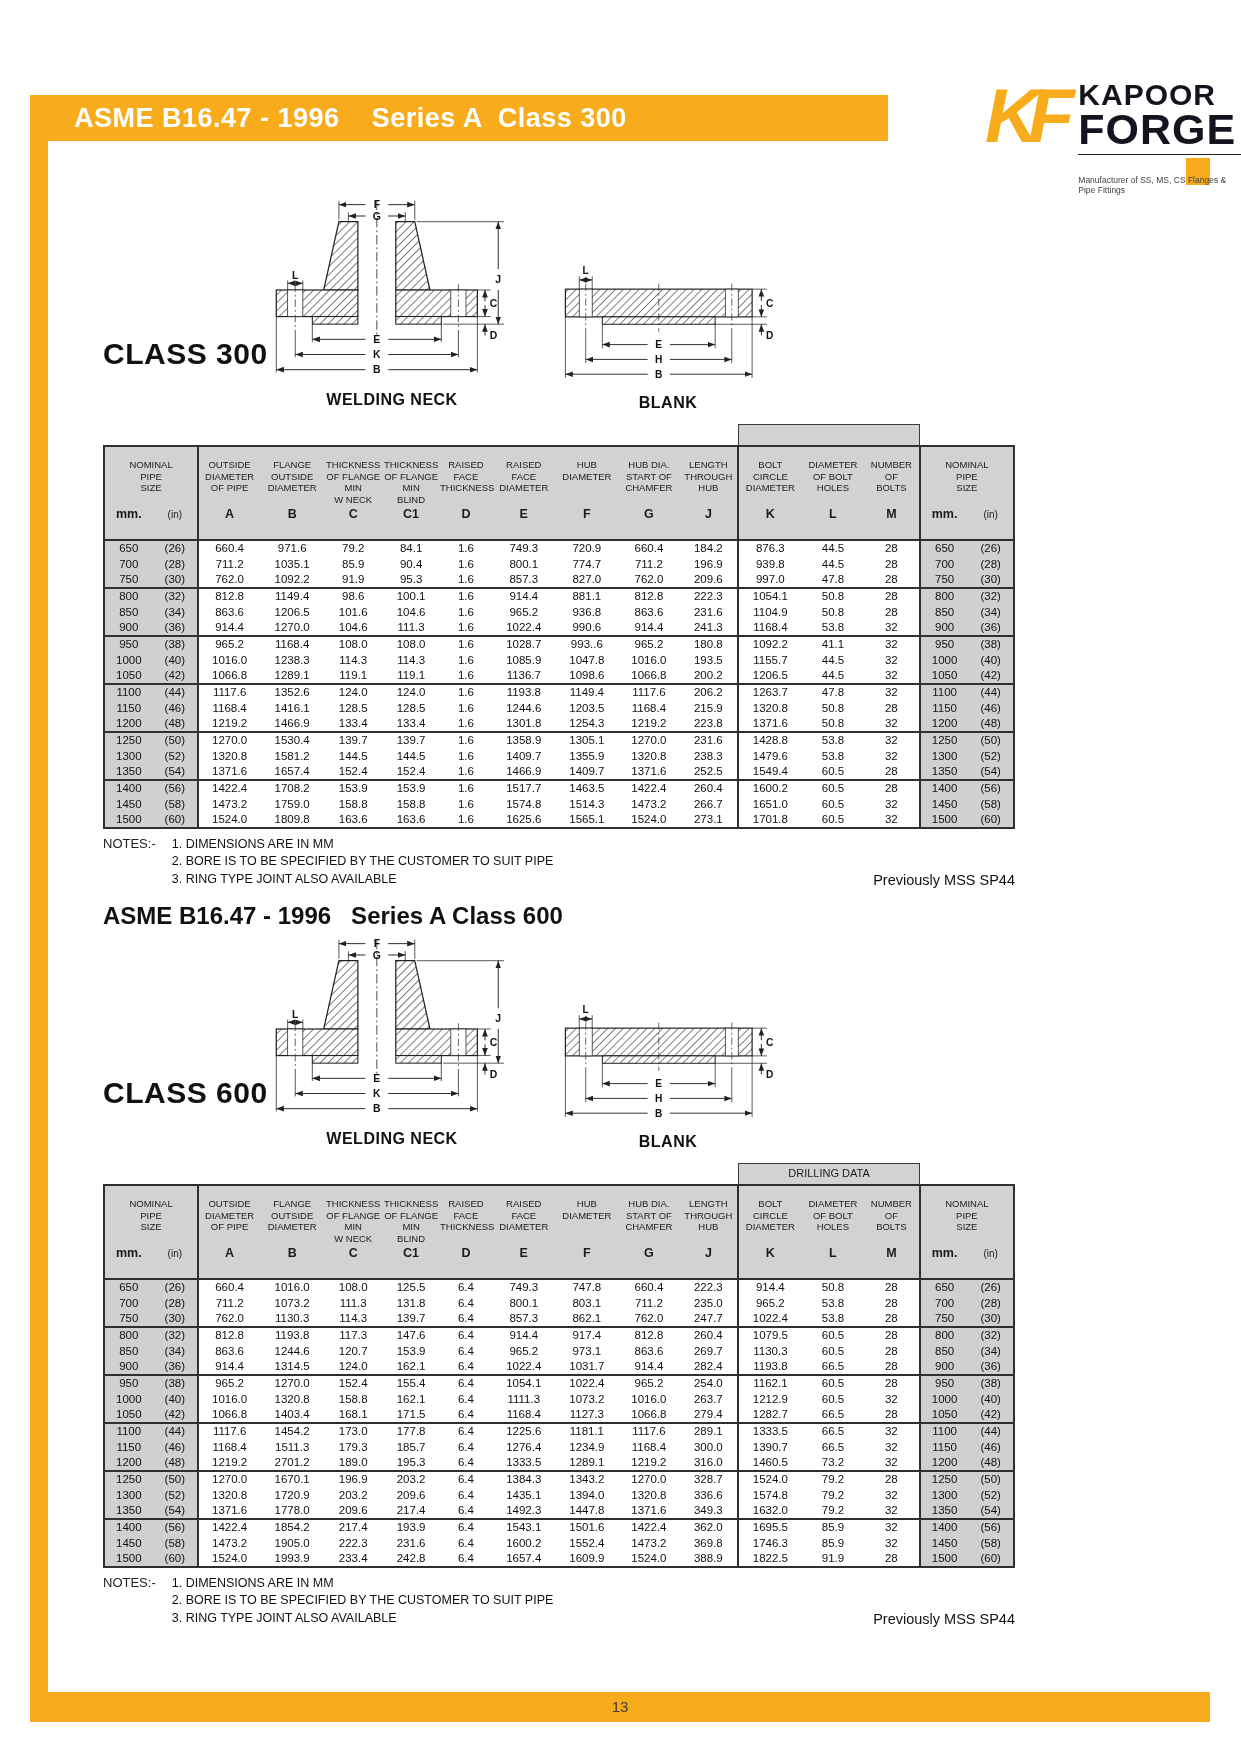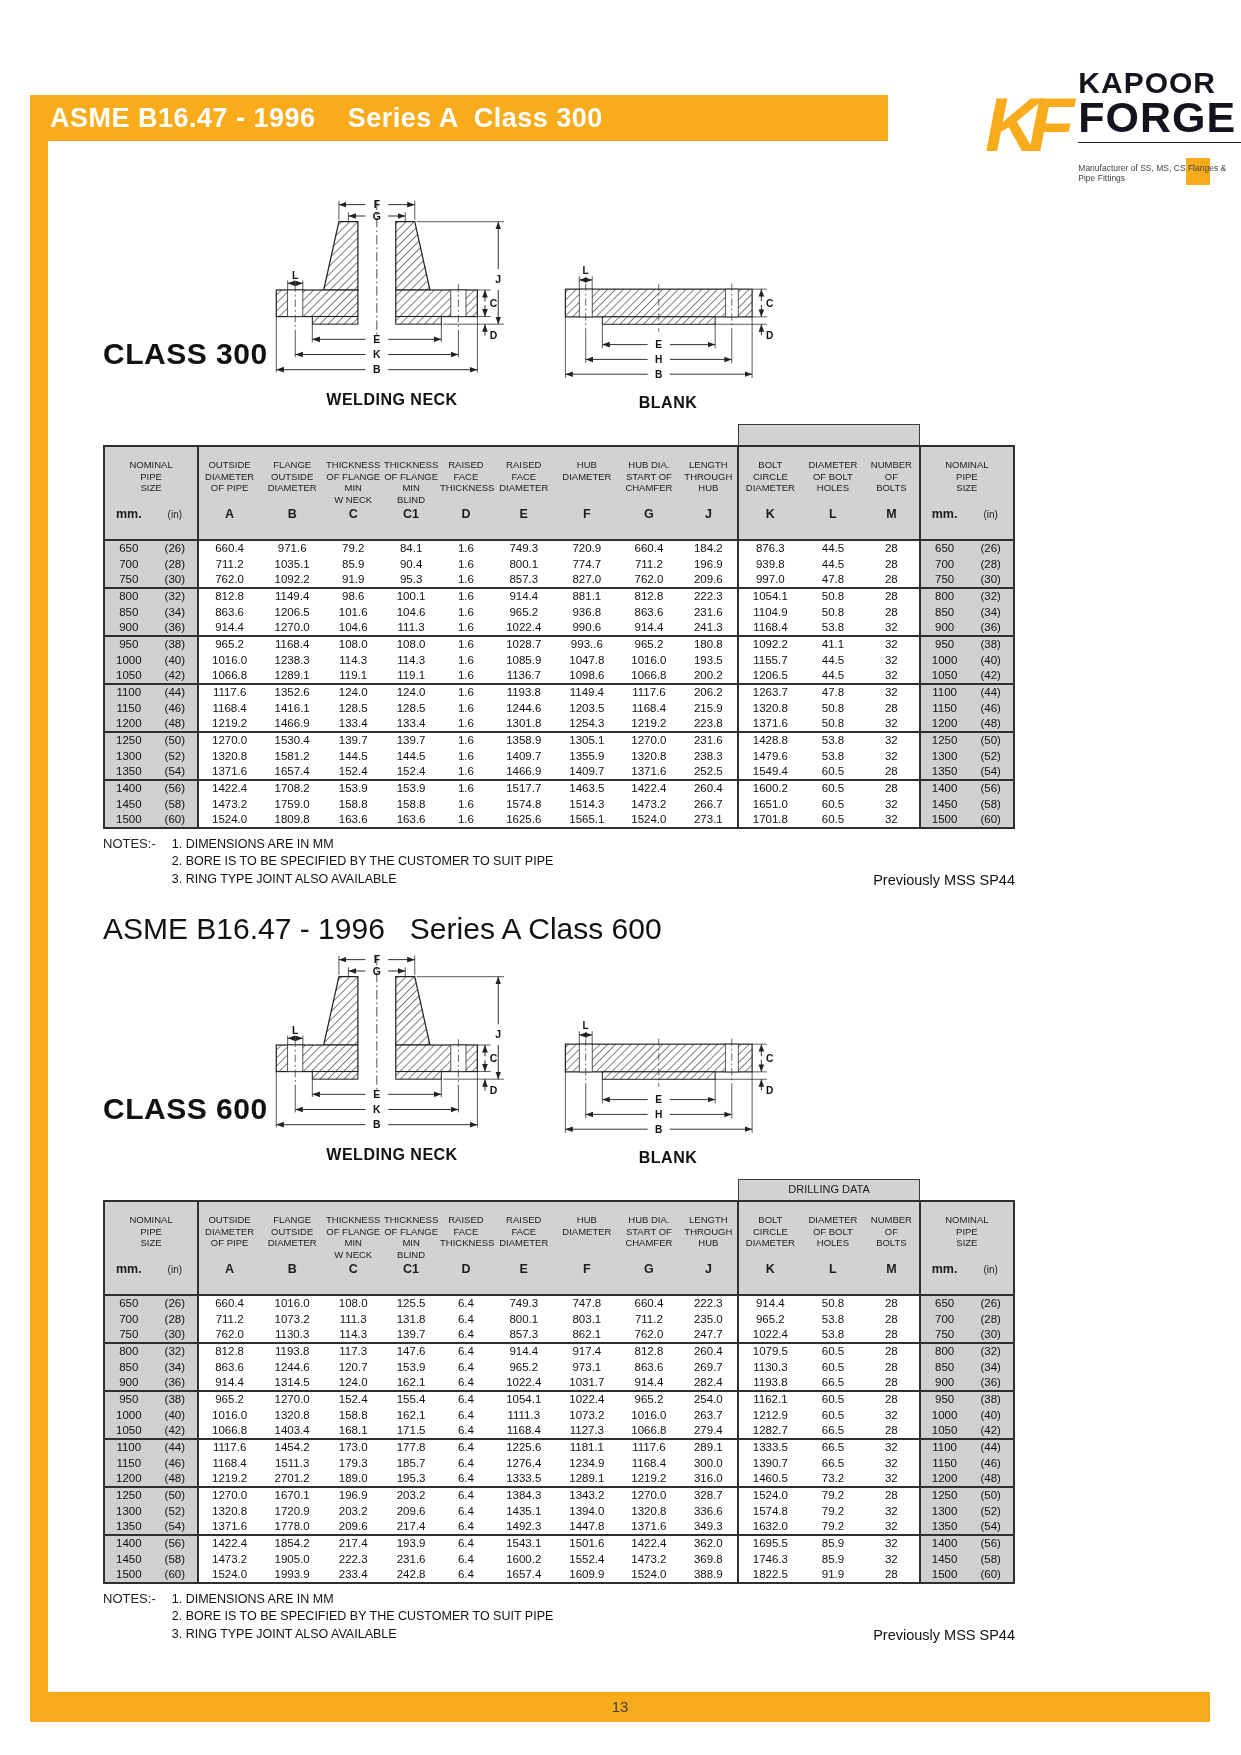--- a/index.html
+++ b/index.html
@@ -8,22 +8,22 @@
 
   
   .left-strip { position:absolute; left:30px; top:95px; width:18px; height:1627px; }
   .corner-square { position:absolute; left:1186px; top:158px; width:24px; height:27px; }
   .footer-bar { position:absolute; left:30px; top:1692px; width:1180px; height:30px;
                 text-align:center; font-size:15px; line-height:30px; color:#404040; }
 
   
   .banner { position:absolute; left:30px; top:95px; width:858px; height:46px;
             color:#fff; font-size:27px; font-weight:bold; display:flex; align-items:center;
-            padding-left:20px; white-space:pre; letter-spacing:.5px; }
-  .logo { position:absolute; left:985px; top:68px; display:flex; align-items:center; }
+            padding-left:44px; white-space:pre; letter-spacing:.5px; }
+  .logo { position:absolute; left:985px; top:80px; display:flex; align-items:flex-start; }
   .monogram { font-size:76px; font-weight:bold; font-style:italic; line-height:.95;
               letter-spacing:-12px; padding-right:16px; }
   .logo-text { display:flex; flex-direction:column; }
   .logo-top { font-size:30px; font-weight:bold; color:#14141e; letter-spacing:1px; line-height:1; }
   .logo-bottom { font-size:43px; font-weight:bold; color:#14141e; letter-spacing:1px; line-height:.92; }
   .logo-tag { font-size:8.5px; color:#444; border-top:1px solid #222; margin-top:4px; padding-top:20px; }
 
   
   .content { position:relative; margin:195px 0 0 103px; width:912px; }
 
@@ -56,21 +56,21 @@
   .dim-table td.nom { background:#d0d0d0; }
   .dim-table .sep { border-left:2px solid #2f2f2f; }
   .dim-table thead { border-bottom:2px solid #2f2f2f; }
   .dim-table tbody tr.grp td { border-top:2px solid #2f2f2f; }
 
   .notes-row { display:flex; align-items:flex-start; margin-top:7px; width:912px; }
   .notes-label { font-size:13px; color:#222; }
   .notes-list { margin-left:16px; font-size:12.5px; line-height:1.4; color:#111; }
   .previously { margin-left:auto; align-self:flex-end; font-size:14.5px; color:#111; }
 
-  .heading600 { font-size:30px; font-weight:normal; margin:24px 0 4px; color:#111; white-space:pre; }
+  .heading600 { font-size:24px; font-weight:bold; margin:14px 0 4px; color:#111; white-space:pre; }
 
   svg text { font-family:"Liberation Sans", sans-serif; font-size:11px; font-weight:bold; fill:#111; }
 </style>
 </head>
 <body>
 
 <div class="page">
 
   <div class="left-strip accent-bg" style="background: rgb(248, 172, 27);"></div>
   <div class="corner-square accent-bg" style="background: rgb(248, 172, 27);"></div>

